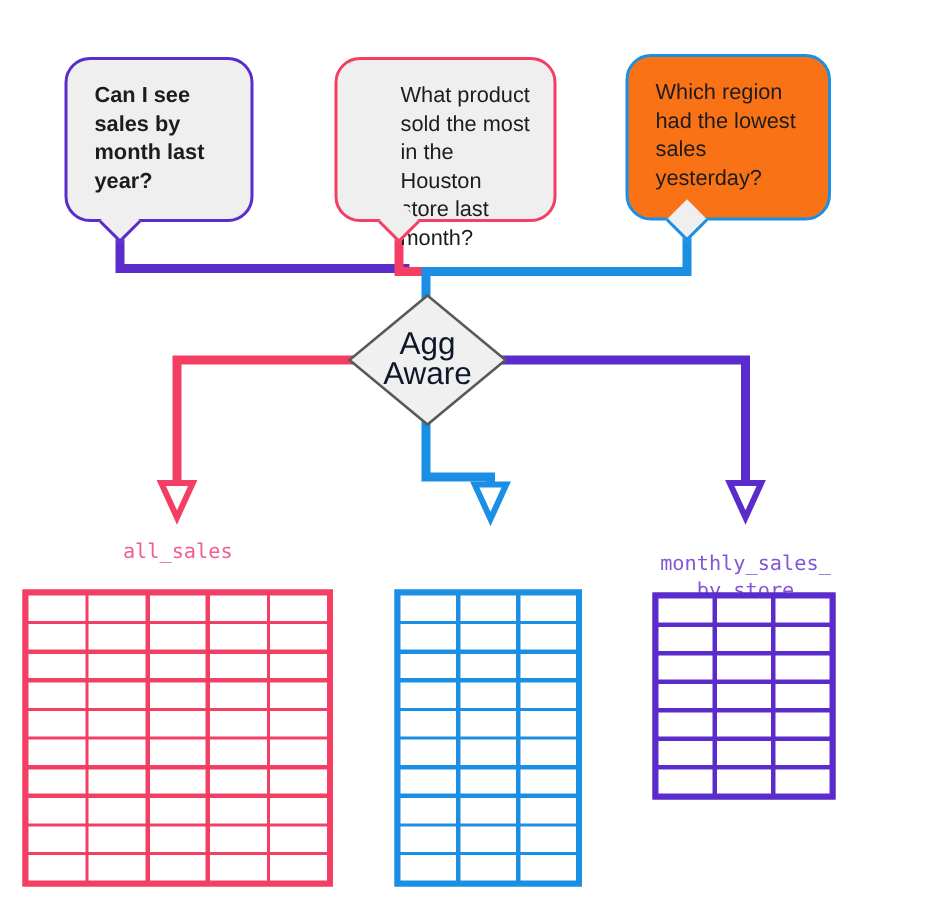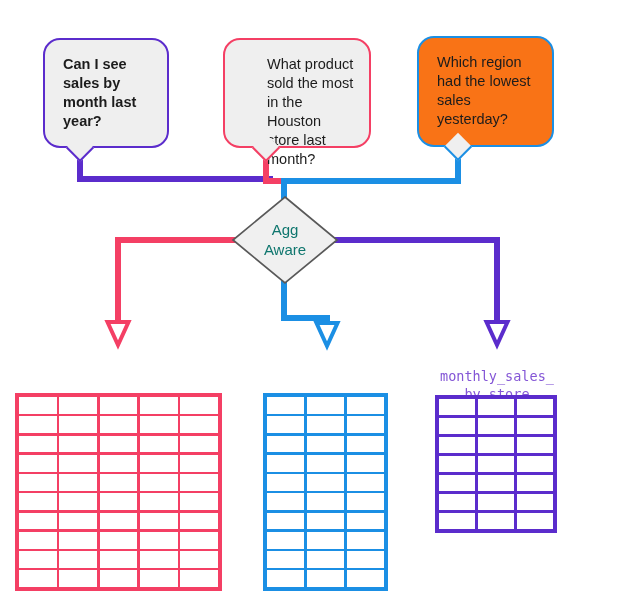--- a/index.html
+++ b/index.html
@@ -40,21 +40,21 @@
   #b3{left:417px;top:36px;width:137px;height:111px;}
   #t1{left:70px;top:138px;}
   #t2{left:256px;top:138px;}
   #t3{left:448px;top:137px;}
   
   #flow{position:absolute;left:0;top:0;z-index:1;}
   
   #diamond-label{
     position:absolute;left:235px;top:220px;width:100px;
     text-align:center;white-space:pre-line;
-    font-size:15px;line-height:20px;color:#0f766e;z-index:2;
+    font-size:21px;line-height:20px;color:#0f172a;z-index:2;
   }
   
   .tbl-label{
     position:absolute;
     font-family:"DejaVu Sans Mono","Liberation Mono",monospace;
     font-size:13.5px;line-height:18px;
     text-align:center;white-space:pre-line;
     z-index:2;
   }
   #lbl0{left:15px;top:359px;width:207px;}
@@ -117,20 +117,21 @@
     <div class="qtext">Which region
 had the lowest
 sales
 yesterday?</div>
   </div>
   <div class="tail" id="t3" style="border-color: rgb(27, 143, 228); background: rgb(239, 239, 239);"></div>
 
   <div id="diamond-label">Agg
 Aware</div>
 
+  <div class="tbl-label" id="lbl0" style="color: rgb(240, 96, 138);">all_sales</div>
   <div class="tbl-label" id="lbl2" style="color: rgb(132, 86, 214); margin-top: 18px;">monthly_sales_
 by_store</div>
 
   <div class="grid-table" id="tbl0" style="grid-template-columns: repeat(5, 1fr); grid-template-rows: repeat(10, 1fr); border-color: rgb(244, 63, 100); background-color: rgb(244, 63, 100);">
       <div class="cell"></div>
       <div class="cell"></div>
       <div class="cell"></div>
       <div class="cell"></div>
       <div class="cell"></div>
       <div class="cell"></div>

